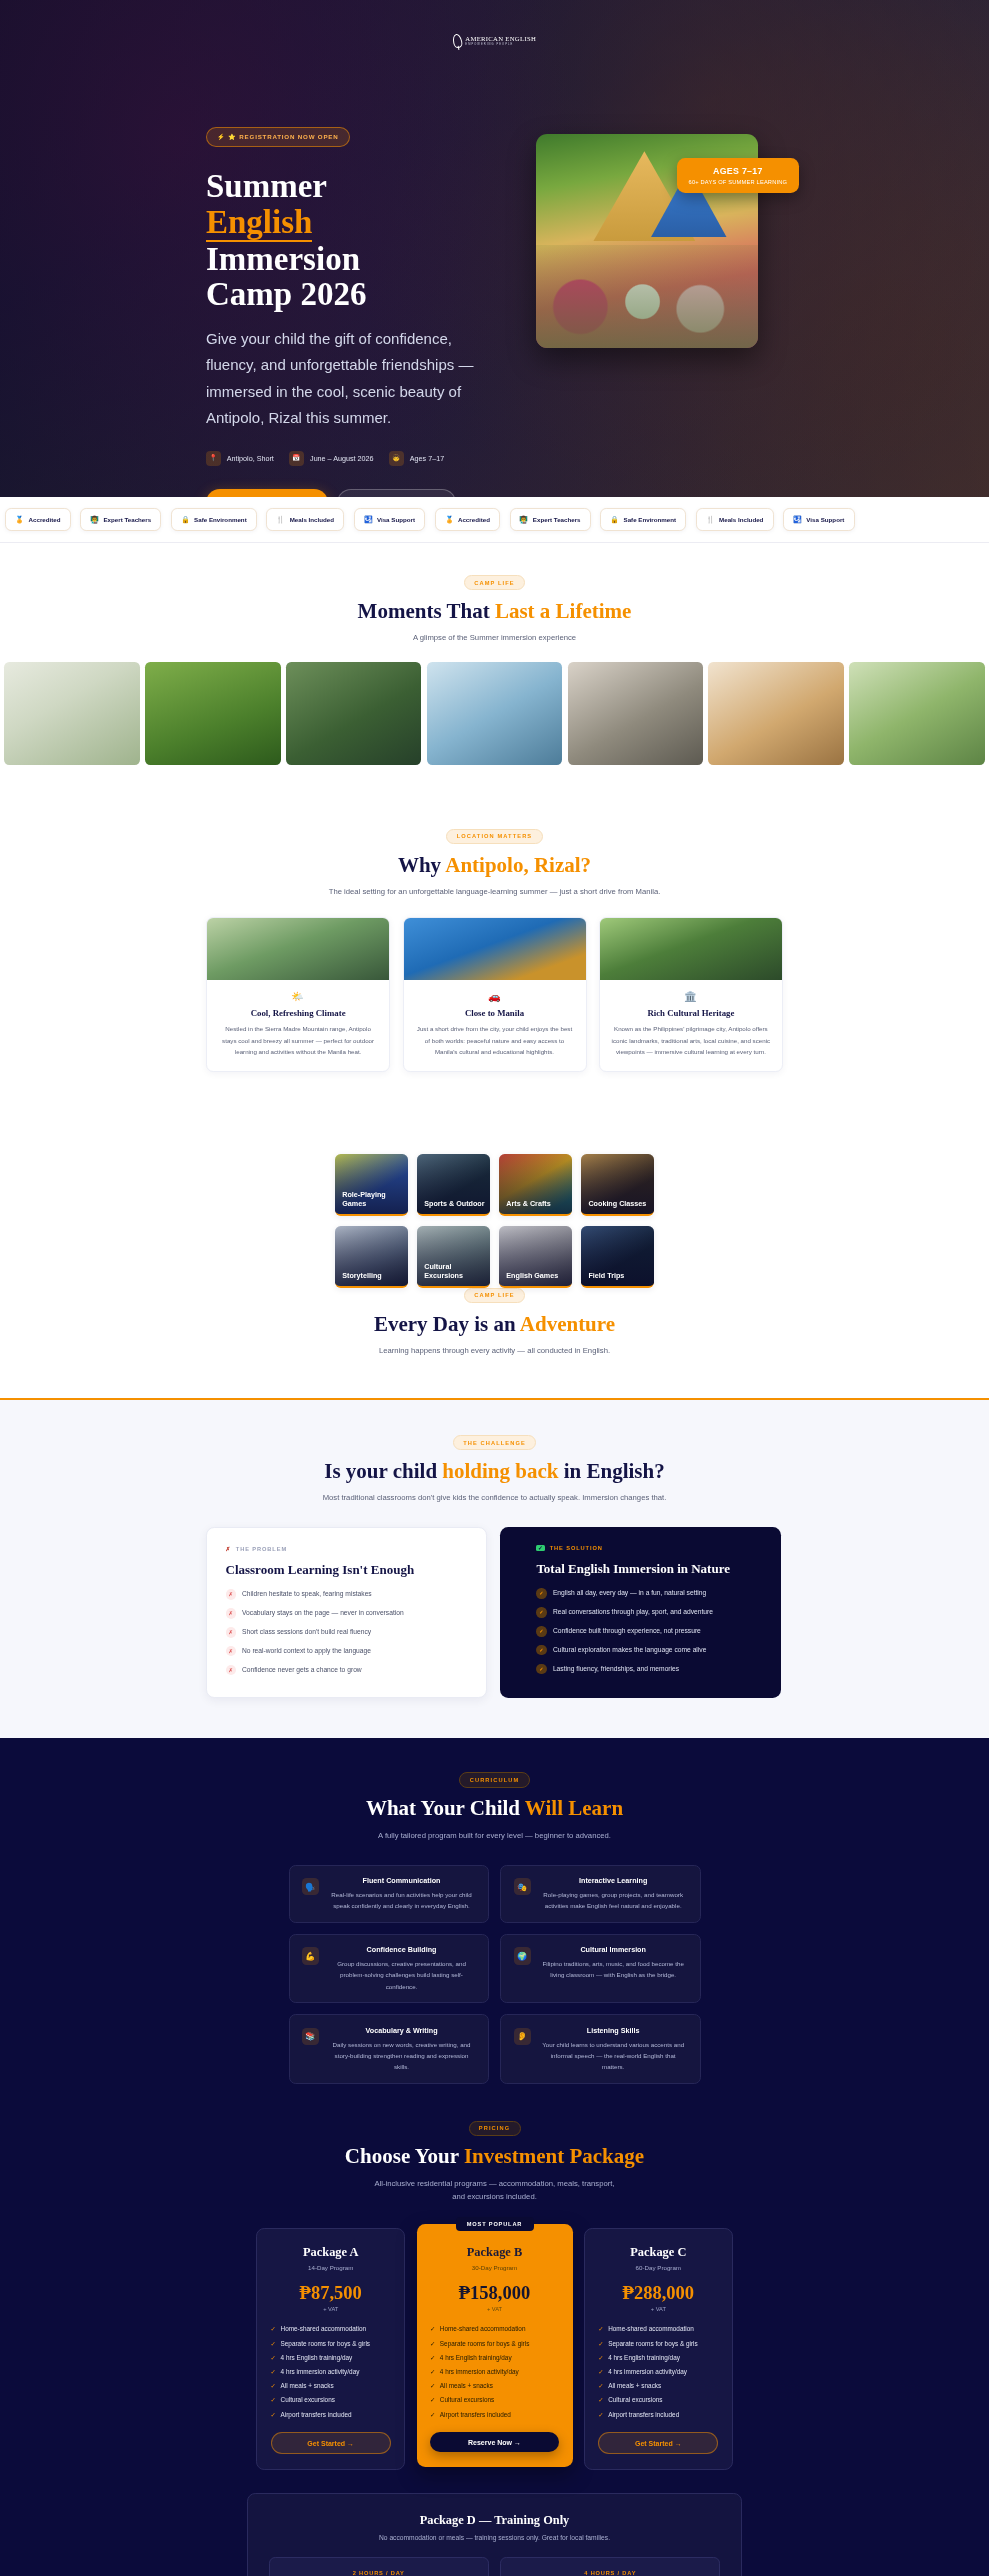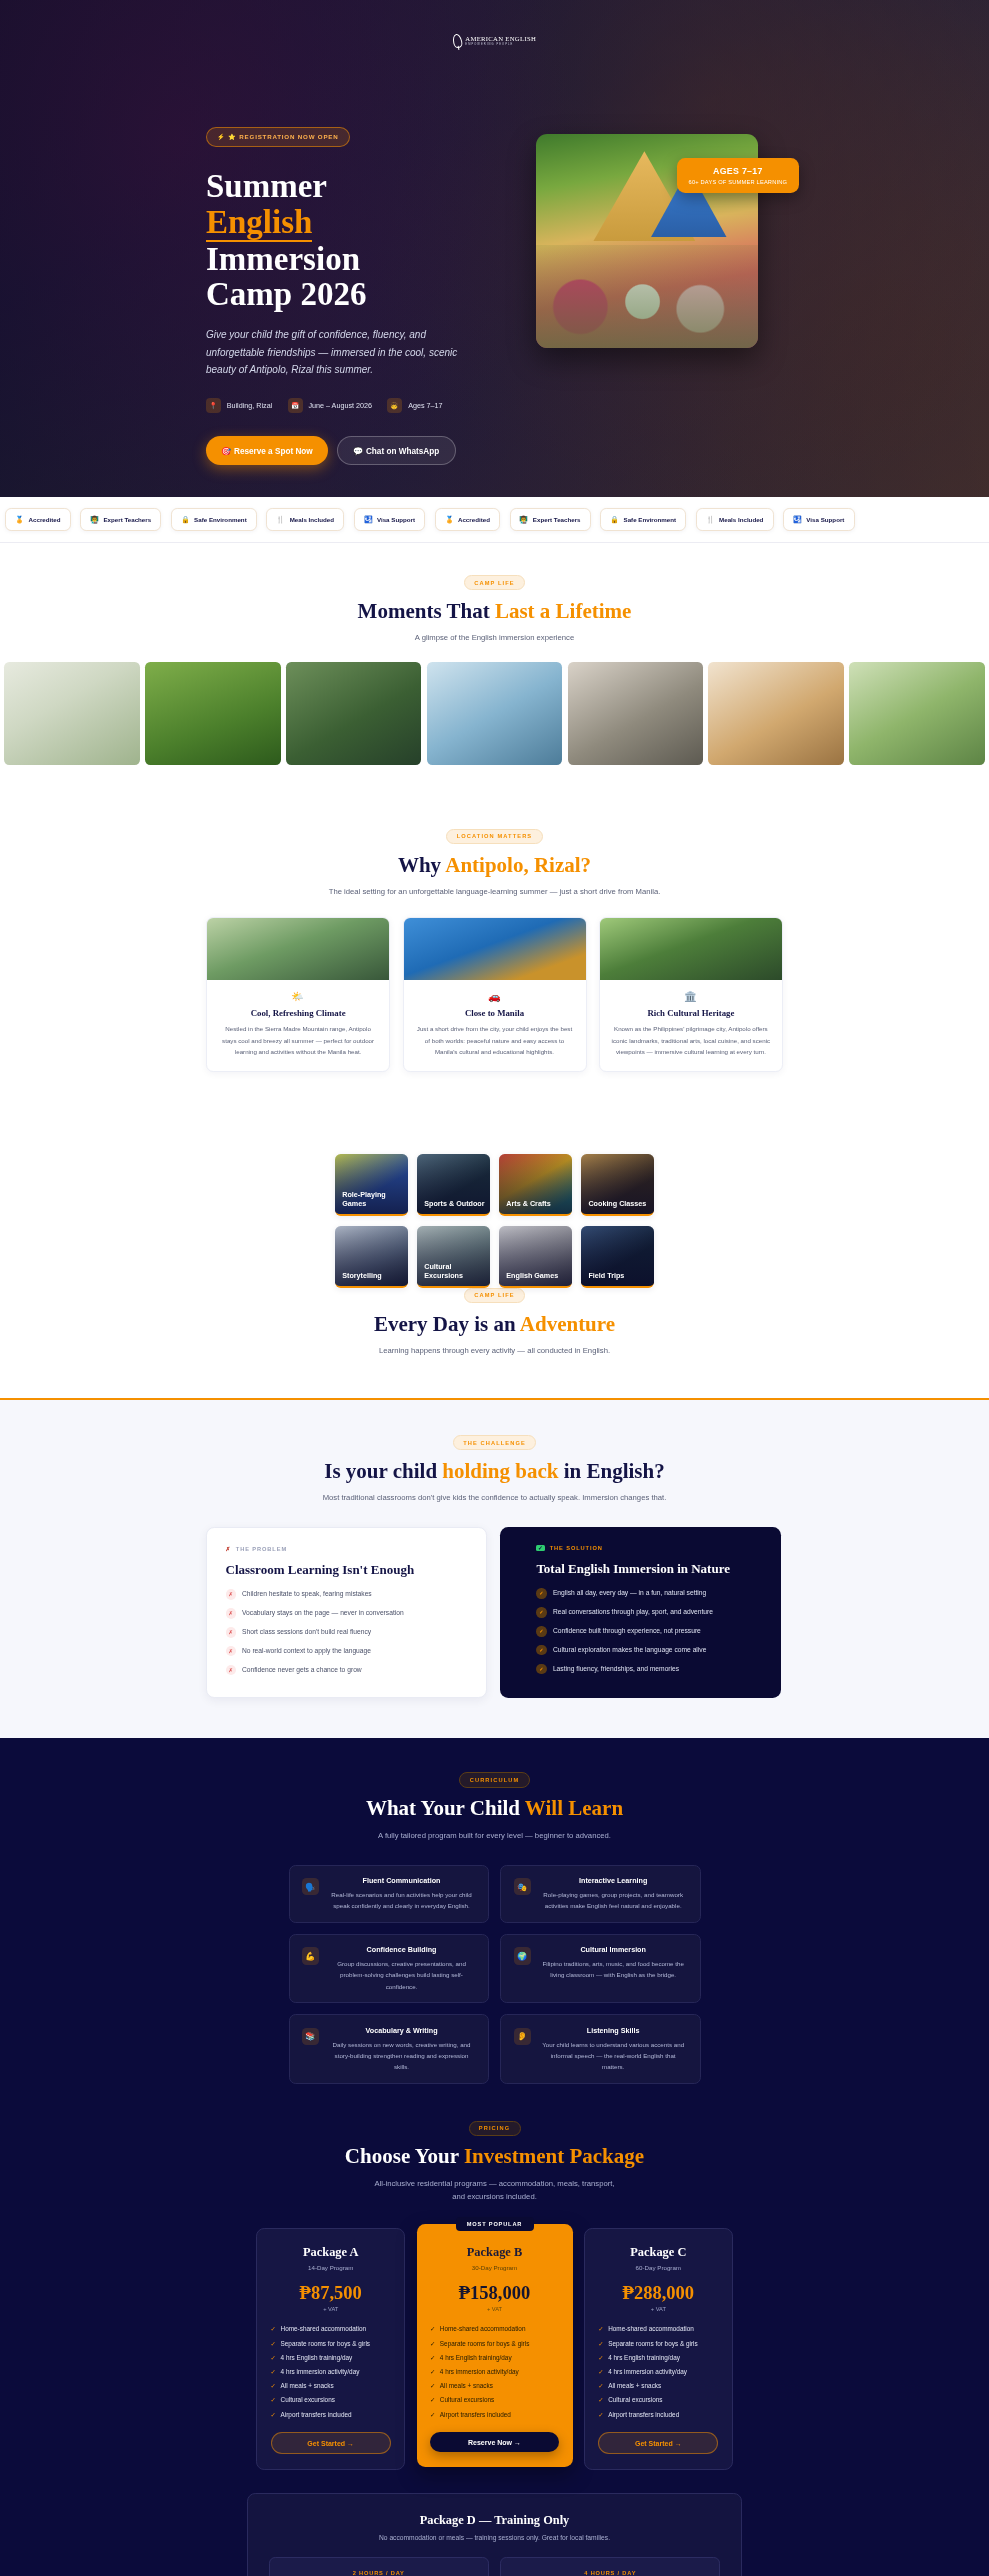--- a/index.html
+++ b/index.html
@@ -55,21 +55,21 @@
   .hero-grid{position:relative;display:flex;gap:20.6px;padding-top:127px;z-index:3;justify-content:center;}
   .hero-left{width:309px;}
   .badge-pill{
     display:inline-flex;align-items:center;gap:4.1px;
     padding:5.2px 10.3px;border-radius:515px;
     background:rgba(245,144,0,.16);border:0.5px solid rgba(245,144,0,.55);
     color:#FFB14D;font-size:6.2px;font-weight:bold;letter-spacing:0.8px;
   }
   .hero-h1{font-family:"Liberation Serif",serif;font-size:33px;line-height:1.08;color:#fff;margin-top:21.6px;font-weight:bold;}
   .hero-h1 .accent{color:var(--orange);border-bottom:2.1px solid var(--orange);display:inline-block;line-height:1;padding-bottom:1px;}
-  .hero-sub{margin-top:13.4px;font-size:10px;line-height:1.75;color:#d3d7ea;max-width:268px;font-style:italic;}
+  .hero-sub{margin-top:13.4px;font-size:15px;line-height:1.75;color:#d3d7ea;max-width:268px;}
   .hero-meta{display:flex;gap:15.5px;margin-top:19.6px;flex-wrap:wrap;}
   .meta-item{display:flex;align-items:center;gap:5.7px;color:#dfe2f0;font-size:7.2px;}
   .meta-ico{
     width:15px;height:15px;border-radius:4.1px;background:rgba(245,144,0,.2);
     display:flex;align-items:center;justify-content:center;font-size:6.7px;
   }
   .hero-cta{display:flex;gap:8.8px;margin-top:23px;}
   .btn{
     display:inline-flex;align-items:center;justify-content:center;gap:4.6px;
     border-radius:515px;font-size:8.2px;font-weight:bold;cursor:pointer;border:none;
@@ -273,21 +273,21 @@
         <h1 class="hero-h1">
           <span>Summer</span><br>
           <span class="accent">English</span><br>
           <span>Immersion</span><br>
           <span>Camp 2026</span>
         </h1>
         <p class="hero-sub">Give your child the gift of confidence, fluency, and unforgettable friendships — immersed in the cool, scenic beauty of Antipolo, Rizal this summer.</p>
         <div class="hero-meta">
           <div class="meta-item">
             <span class="meta-ico">📍</span>
-            <span>Building, Rizal</span>
+            <span>Antipolo, Short</span>
           </div>
           <div class="meta-item">
             <span class="meta-ico">📅</span>
             <span>June – August 2026</span>
           </div>
           <div class="meta-item">
             <span class="meta-ico">🧒</span>
             <span>Ages 7–17</span>
           </div>
         </div>
@@ -356,21 +356,21 @@
       </div>
   </div>
 </section>
 
 <section class="section">
   <div class="wrap sec-head">
     <span class="eyebrow">CAMP LIFE</span>
     <h2 class="sec-title">
       <span>Moments That </span><span class="accent">Last a Lifetime</span>
     </h2>
-    <p class="sec-sub">A glimpse of the English immersion experience</p>
+    <p class="sec-sub">A glimpse of the Summer immersion experience</p>
   </div>
   <div class="gallery">
     <div class="gal-item g1"></div>
     <div class="gal-item g2"></div>
     <div class="gal-item g3"></div>
     <div class="gal-item g4"></div>
     <div class="gal-item g5"></div>
     <div class="gal-item g6"></div>
     <div class="gal-item g7"></div>
   </div>

